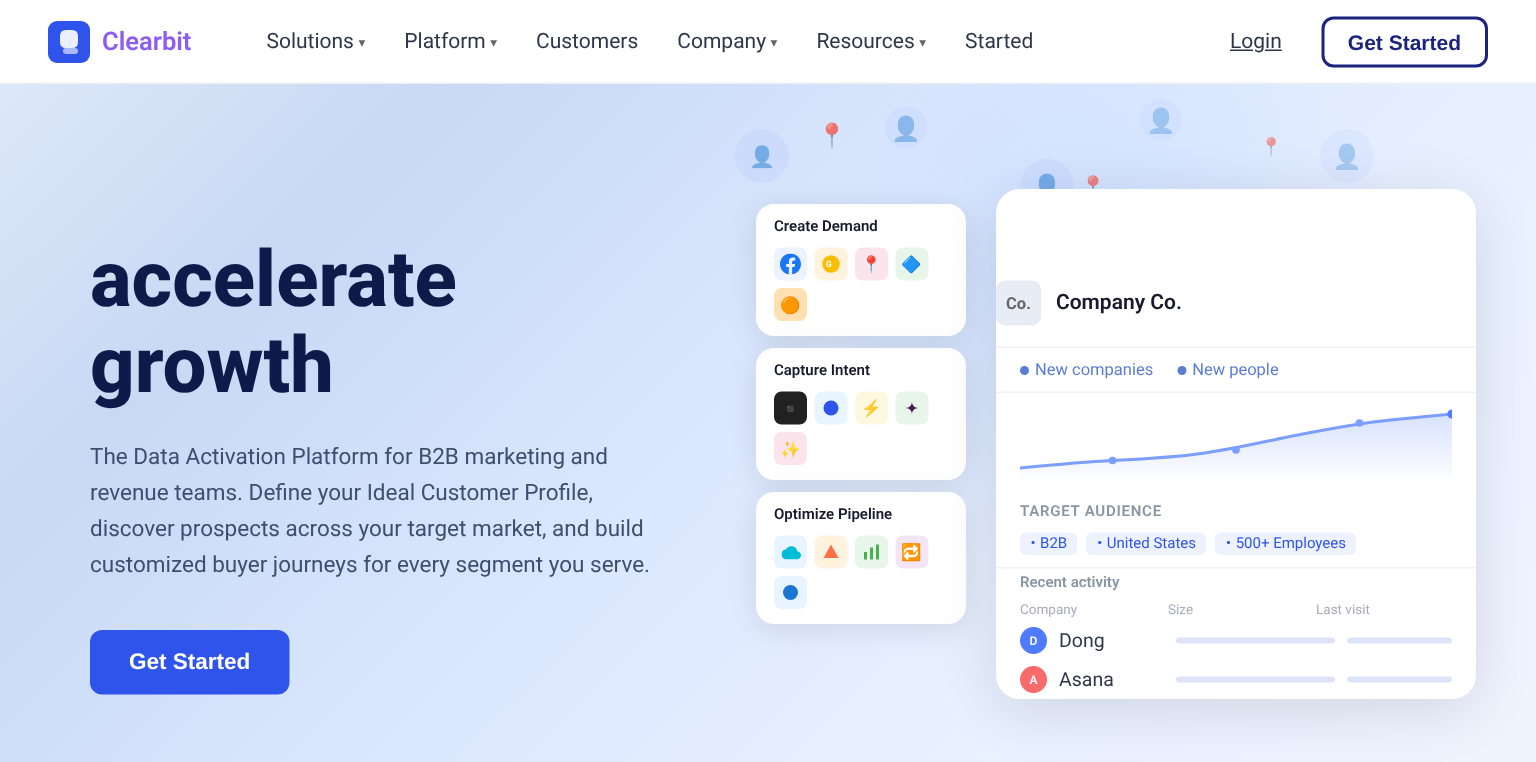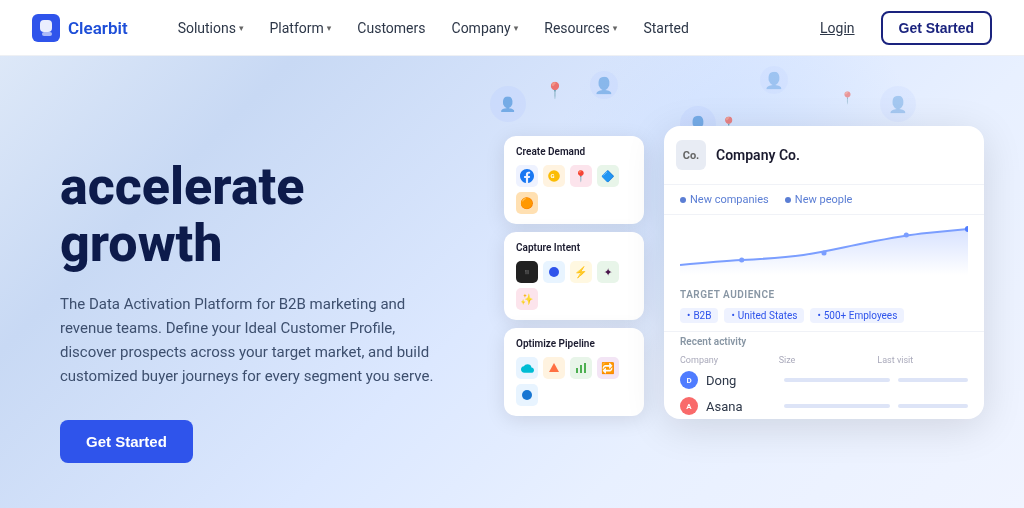--- a/index.html
+++ b/index.html
@@ -28,21 +28,21 @@
       gap: 8px;
       margin-right: 40px;
     }
     .logo-icon {
       width: 28px;
       height: 28px;
     }
     .logo-text {
       font-size: 17px;
       font-weight: 600;
-      color: #1d4ed8;
+      color: #8b5cf6;
     }
     .nav-links {
       display: flex;
       align-items: center;
       gap: 6px;
       flex: 1;
     }
     .nav-item {
       display: flex;
       align-items: center;
@@ -177,22 +177,23 @@
       background: #fff;
       border-radius: 16px;
       box-shadow: 0 8px 40px rgba(0,0,0,0.12);
       overflow: hidden;
       z-index: 5;
     }
     .card-header {
       display: flex;
       align-items: center;
       gap: 10px;
-      padding: 14px 12px;
+      padding: 14px 0;
       border-bottom: 1px solid #f0f2f7;
+      margin-top: 47px;
     }
     .company-logo {
       width: 30px;
       height: 30px;
       border-radius: 6px;
       background: #e8ecf4;
       display: flex;
       align-items: center;
       justify-content: center;
       font-size: 11px;

